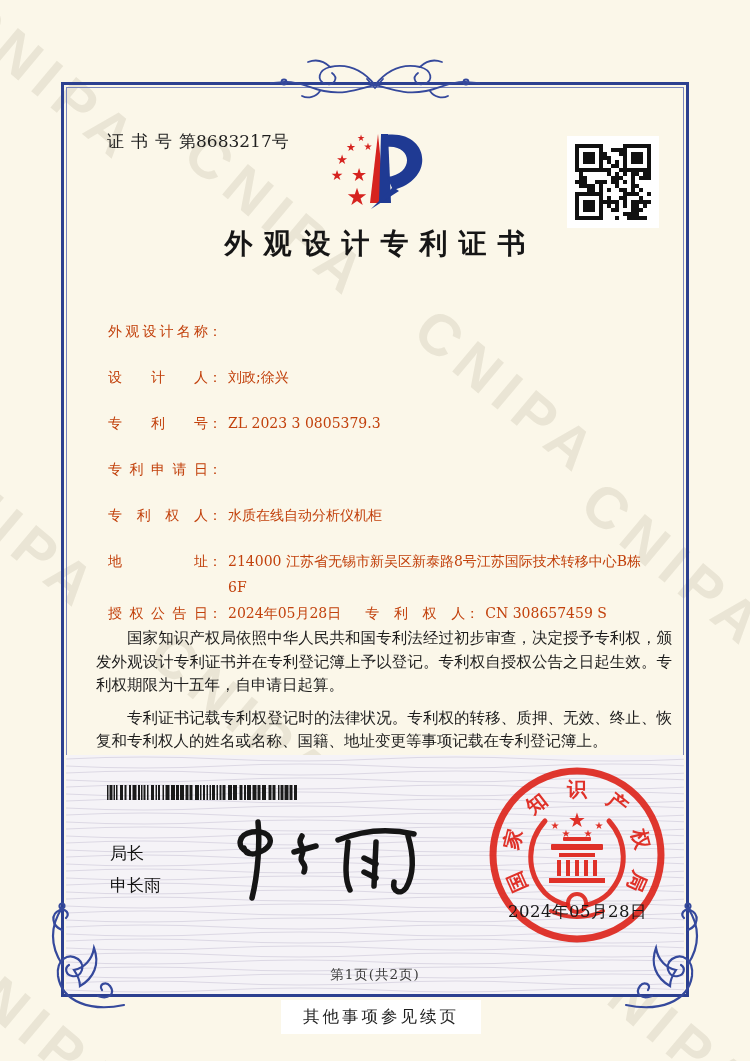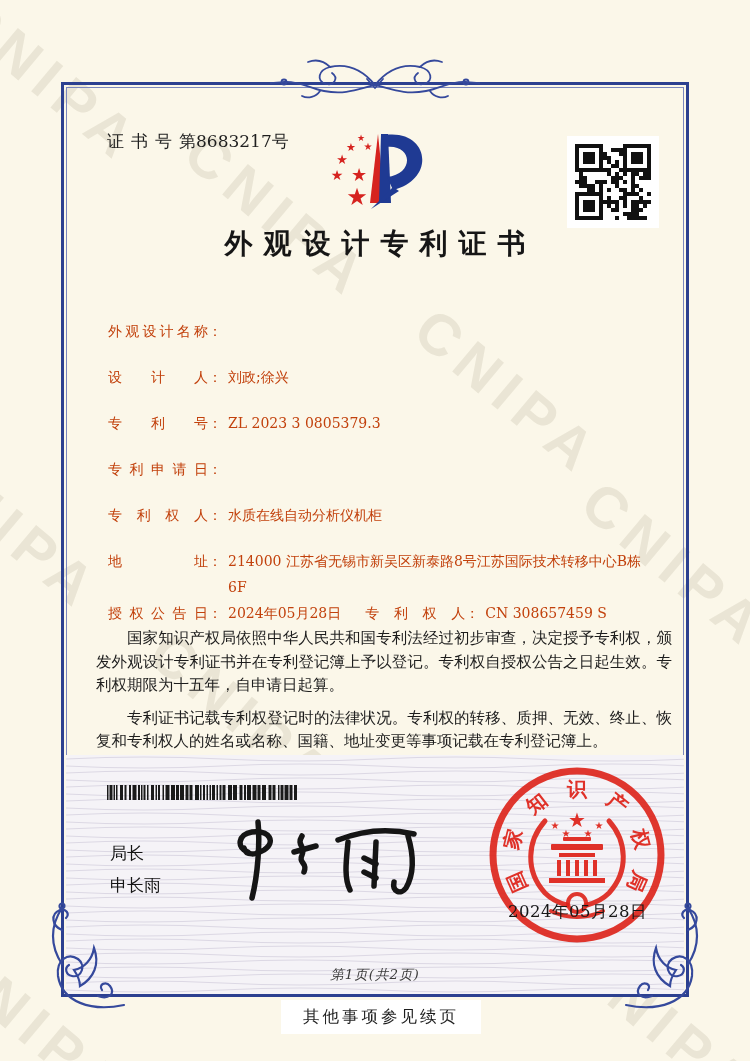--- a/index.html
+++ b/index.html
@@ -55,21 +55,21 @@
   .signature{position:absolute;left:218px;top:812px;}
 
   
   .seal{position:absolute;left:487px;top:765px;width:180px;height:180px;}
   .seal svg{position:absolute;left:0;top:0;}
   .seal-ring-text text{font-family:"DejaVu Serif",serif;font-size:20px;font-weight:bold;fill:rgba(221,33,23,.92);}
   .seal-date{position:absolute;left:508px;top:901px;font-size:16.5px;color:#171717;letter-spacing:.5px;}
 
   
   .page-no{position:absolute;left:61px;top:966px;width:628px;text-align:center;
-           font-size:13.5px;color:#3a3a3a;letter-spacing:1px;font-style:italic;}
+           font-size:13.5px;color:#3a3a3a;letter-spacing:1px;}
   .footer-note{position:absolute;left:281px;top:1000px;width:200px;height:34px;background:#ffffff;
                display:flex;align-items:center;justify-content:center;font-size:16.5px;
                letter-spacing:3px;color:#1d1d1d;}
 </style>
 </head>
 <body>
 
 <div class="page">
 
   <div class="wm" style="left:-15px;top:-18px">CNIPA</div>

